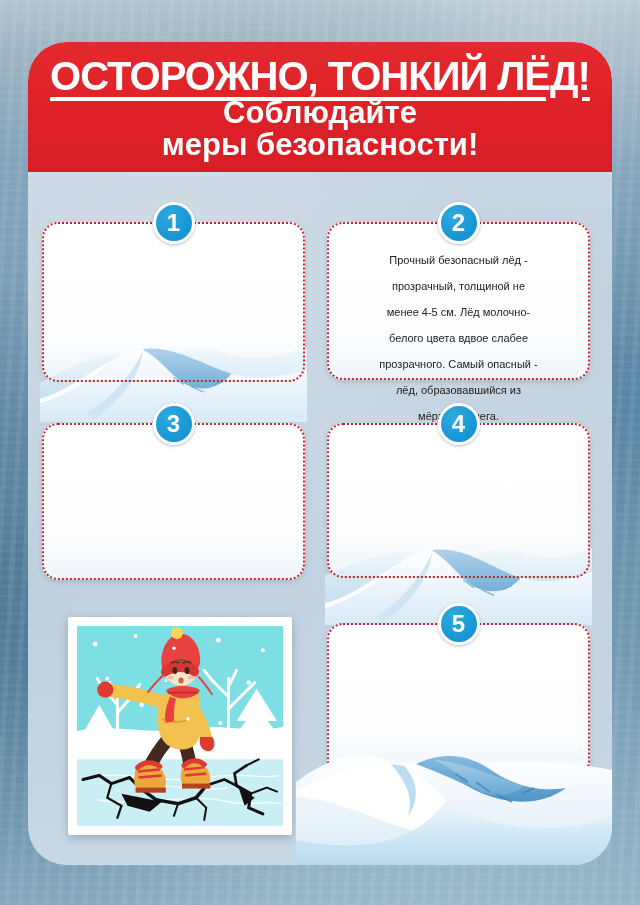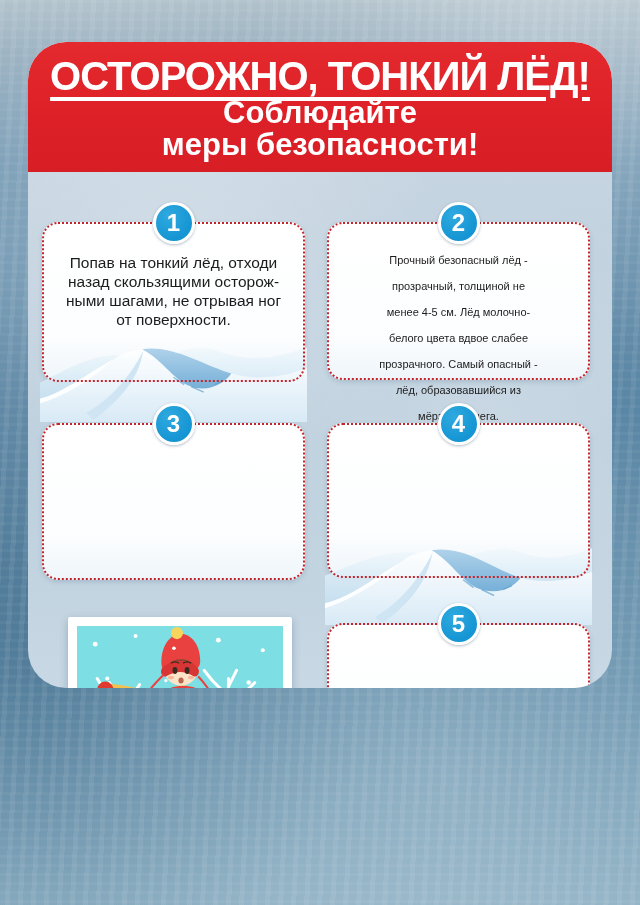--- a/index.html
+++ b/index.html
@@ -12,21 +12,21 @@
       radial-gradient(circle at 70% 85%, rgba(255,255,255,.18), transparent 45%),
       radial-gradient(circle at 5% 70%, rgba(20,60,95,.25), transparent 40%),
       linear-gradient(180deg,#aebfc9 0%,#93acbd 6%,#6d94af 18%,#5a86a5 45%,#6792ad 75%,#8cafc3 100%);
   }
   body::before{
     content:"";position:absolute;inset:0;pointer-events:none;
     background:repeating-linear-gradient(93deg, rgba(255,255,255,.07) 0 5px, transparent 5px 13px),
                repeating-linear-gradient(180deg, rgba(255,255,255,.04) 0 3px, transparent 3px 9px);
   }
   .panel{
-    position:absolute;left:28px;top:42px;width:584px;height:646px;
+    position:absolute;left:28px;top:42px;width:584px;height:823px;
     border-radius:38px;overflow:hidden;
     background:
       radial-gradient(circle at 25% 35%, rgba(255,255,255,.25), transparent 45%),
       radial-gradient(circle at 80% 60%, rgba(255,255,255,.18), transparent 40%),
       linear-gradient(180deg,#cfdbe6 0%,#c2d2df 30%,#bccfdd 62%,#c8d8e4 100%);
   }
   .banner{
     position:absolute;left:0;top:0;width:100%;height:130px;
     background:linear-gradient(180deg,#e42a2e 0%,#dd2027 60%,#d81e25 100%);
     border-radius:38px 38px 0 0;color:#fff;text-align:center;
@@ -114,24 +114,20 @@
     <div class="mtn mtn-card1">
       <svg viewBox="0 0 300 120" preserveAspectRatio="none">
         <path d="M0,78 C35,62 70,40 105,52 C140,64 160,30 200,44 C240,58 270,50 300,40 L300,120 L0,120 Z" fill="url(#mtnB)" opacity="0.85"></path>
         <path d="M0,95 C40,85 75,48 115,42 C150,37 185,60 215,68 C250,77 280,70 300,62 L300,120 L0,120 Z" fill="url(#mtnA)"></path>
         <path d="M115,42 C138,54 148,72 165,80 C186,90 206,80 215,68 C185,60 150,37 115,42 Z" fill="url(#mtnC)" opacity="0.9"></path>
         <path d="M60,118 C90,96 110,76 116,44 C101,72 78,97 52,110 Z" fill="#cfe5f3"></path>
         <path d="M0,95 C40,85 75,48 115,42 C98,44 88,48 76,58 C58,74 28,92 0,100 Z" fill="#ffffff" opacity="0.9"></path>
         <path d="M150,72 l12,8 M170,82 l14,6 M196,80 l10,-4" stroke="#5d9fce" stroke-width="1.4" fill="none" opacity="0.7"></path>
       </svg>
     </div>
-    <p class="card-text">Попав на тонкий лёд, отходи
-назад скользящими осторож-
-ными шагами, не отрывая ног
-от поверхности.</p>
     <div class="border-overlay"></div>
   </div>
 
   <div class="card card-2">
     <div class="badge"><span>2</span></div>
     <p class="card-text">Прочный безопасный лёд -
 прозрачный, толщиной не
 менее 4-5 см. Лёд молочно-
 белого цвета вдвое слабее
 прозрачного. Самый опасный -

